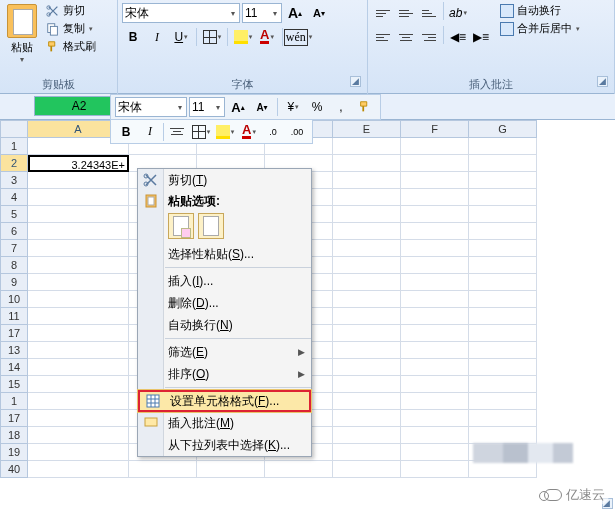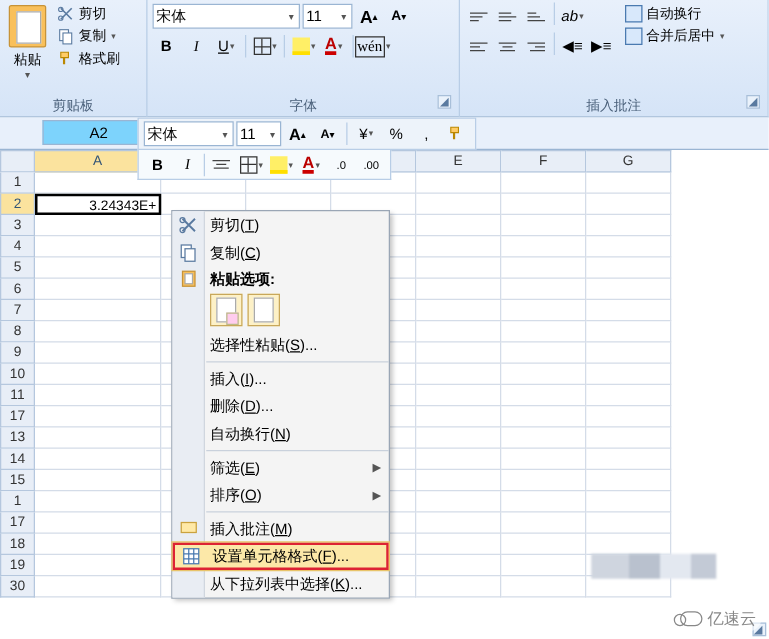--- a/index.html
+++ b/index.html
@@ -71,21 +71,21 @@
   .align-group .row{display:flex;gap:1px;margin-bottom:2px;}
   .al-ico{width:14px;height:11px;display:inline-block;}
   .al-ico span{display:block;height:1px;background:#444;margin:2px 0;}
   .wrap-sub{display:flex;flex-direction:column;gap:1px;margin-left:6px;}
   .wrap-item{display:flex;align-items:center;gap:3px;font-size:11px;padding:1px 2px;cursor:pointer;}
   .wrap-ic{width:14px;height:14px;border:1px solid #4a7ab0;background:#d8e8fb;display:inline-block;}
 
   
   .below-ribbon{position:relative;height:26px;background:#e8f0fb;border-bottom:1px solid #9ab5d3;}
   .name-box{
-    position:absolute;left:34px;top:2px;width:90px;height:20px;background:#7dd3fc;border:1px solid #9ab5d3;
+    position:absolute;left:34px;top:2px;width:90px;height:20px;background:#22c55e;border:1px solid #9ab5d3;
     display:flex;align-items:center;justify-content:center;font-family:Arial;font-size:12px;
   }
   .name-box .dd{position:absolute;right:2px;font-size:8px;color:#555;}
   .mini-toolbar{
     position:absolute;left:110px;top:0;height:26px;display:flex;align-items:center;gap:2px;
     background:#edf3fa;border:1px solid #b8cde6;padding:0 4px;
   }
   .mini-toolbar .sep{width:1px;height:18px;background:#b8cde6;margin:0 2px;}
   .mini-toolbar2{
     position:absolute;left:110px;top:26px;height:24px;display:flex;align-items:center;gap:2px;
@@ -410,21 +410,21 @@
       <div class="row-hdr" style="top: 171px;">10</div>
       <div class="row-hdr" style="top: 188px;">11</div>
       <div class="row-hdr" style="top: 205px;">17</div>
       <div class="row-hdr" style="top: 222px;">13</div>
       <div class="row-hdr" style="top: 239px;">14</div>
       <div class="row-hdr" style="top: 256px;">15</div>
       <div class="row-hdr" style="top: 273px;">1</div>
       <div class="row-hdr" style="top: 290px;">17</div>
       <div class="row-hdr" style="top: 307px;">18</div>
       <div class="row-hdr" style="top: 324px;">19</div>
-      <div class="row-hdr" style="top: 341px;">30</div>
+      <div class="row-hdr" style="top: 341px;">40</div>
     </div>
   <div id="cells">
       <div class="cell" style="left: 28px; top: 18px; width: 101px;"></div>
       <div class="cell" style="left: 129px; top: 18px; width: 68px;"></div>
       <div class="cell" style="left: 197px; top: 18px; width: 68px;"></div>
       <div class="cell" style="left: 265px; top: 18px; width: 68px;"></div>
       <div class="cell" style="left: 333px; top: 18px; width: 68px;"></div>
       <div class="cell" style="left: 401px; top: 18px; width: 68px;"></div>
       <div class="cell" style="left: 469px; top: 18px; width: 68px;"></div>
       <div class="cell" style="left: 28px; top: 35px; width: 101px;"></div>
@@ -569,27 +569,20 @@
 <div class="ctx-menu">
   <div class="left-bar"></div>
   <div class="ctx-item">
     <span class="ic"><svg viewBox="0 0 16 16">
           <path d="M3 3 L13 13 M13 3 L3 13" stroke="#5a7aa0" stroke-width="1.5" fill="none"></path>
           <circle cx="3" cy="12" r="2" fill="none" stroke="#5a7aa0"></circle>
           <circle cx="3" cy="4" r="2" fill="none" stroke="#5a7aa0"></circle>
         </svg></span>
     <span class="lbl"><span>剪切</span>(<span class="hk">T</span>)</span>
   </div>
-  <div class="ctx-item">
-    <span class="ic"><svg viewBox="0 0 16 16">
-          <rect x="2" y="2" width="8" height="10" fill="#fff" stroke="#5a7aa0"></rect>
-          <rect x="5" y="5" width="8" height="10" fill="#fff" stroke="#5a7aa0"></rect>
-        </svg></span>
-    <span class="lbl"><span>复制</span>(<span class="hk">C</span>)</span>
-  </div>
   <div class="ctx-heading">
     <span class="ic"><svg viewBox="0 0 16 16">
           <rect x="3" y="2" width="10" height="12" fill="#f9c05b" stroke="#c79338"></rect>
           <rect x="5" y="4" width="6" height="8" fill="#fff" stroke="#aaa"></rect>
         </svg></span>
     <span>粘贴选项:</span>
   </div>
   <div class="paste-opts">
     <div class="paste-opt first">
         <span class="p-ic"></span>
@@ -614,34 +607,34 @@
   <div class="ctx-sep"></div>
   <div class="ctx-item">
     <span class="lbl"><span>筛选</span>(<span class="hk">E</span>)</span>
     <span class="arrow">▶</span>
   </div>
   <div class="ctx-item">
     <span class="lbl"><span>排序</span>(<span class="hk">O</span>)</span>
     <span class="arrow">▶</span>
   </div>
   <div class="ctx-sep"></div>
-  <div class="ctx-item">
-    <span class="ic"><svg viewBox="0 0 16 16">
-          <rect x="2" y="3" width="12" height="8" fill="#ffe9a6" stroke="#caa23e"></rect>
-        </svg></span>
-    <span class="lbl"><span>插入批注</span>(<span class="hk">M</span>)</span>
-  </div>
   <div class="ctx-item hl red-box">
     <span class="ic"><svg viewBox="0 0 16 16">
           <rect x="2" y="2" width="12" height="12" fill="#fff" stroke="#4a7ab0"></rect>
           <path d="M2 6h12M2 10h12M6 2v12M10 2v12" stroke="#4a7ab0"></path>
         </svg></span>
     <span class="lbl"><span>设置单元格格式</span>(<span class="hk">F</span>)<span>...</span></span>
   </div>
   <div class="ctx-item">
+    <span class="ic"><svg viewBox="0 0 16 16">
+          <rect x="2" y="3" width="12" height="8" fill="#ffe9a6" stroke="#caa23e"></rect>
+        </svg></span>
+    <span class="lbl"><span>插入批注</span>(<span class="hk">M</span>)</span>
+  </div>
+  <div class="ctx-item">
     <span class="lbl"><span>从下拉列表中选择</span>(<span class="hk">K</span>)<span>...</span></span>
   </div>
 </div>
 
 <div class="blur-block"></div>
 <div class="watermark">
   <span class="wm-ic"></span>
   <span>亿速云</span>
 </div>
 

